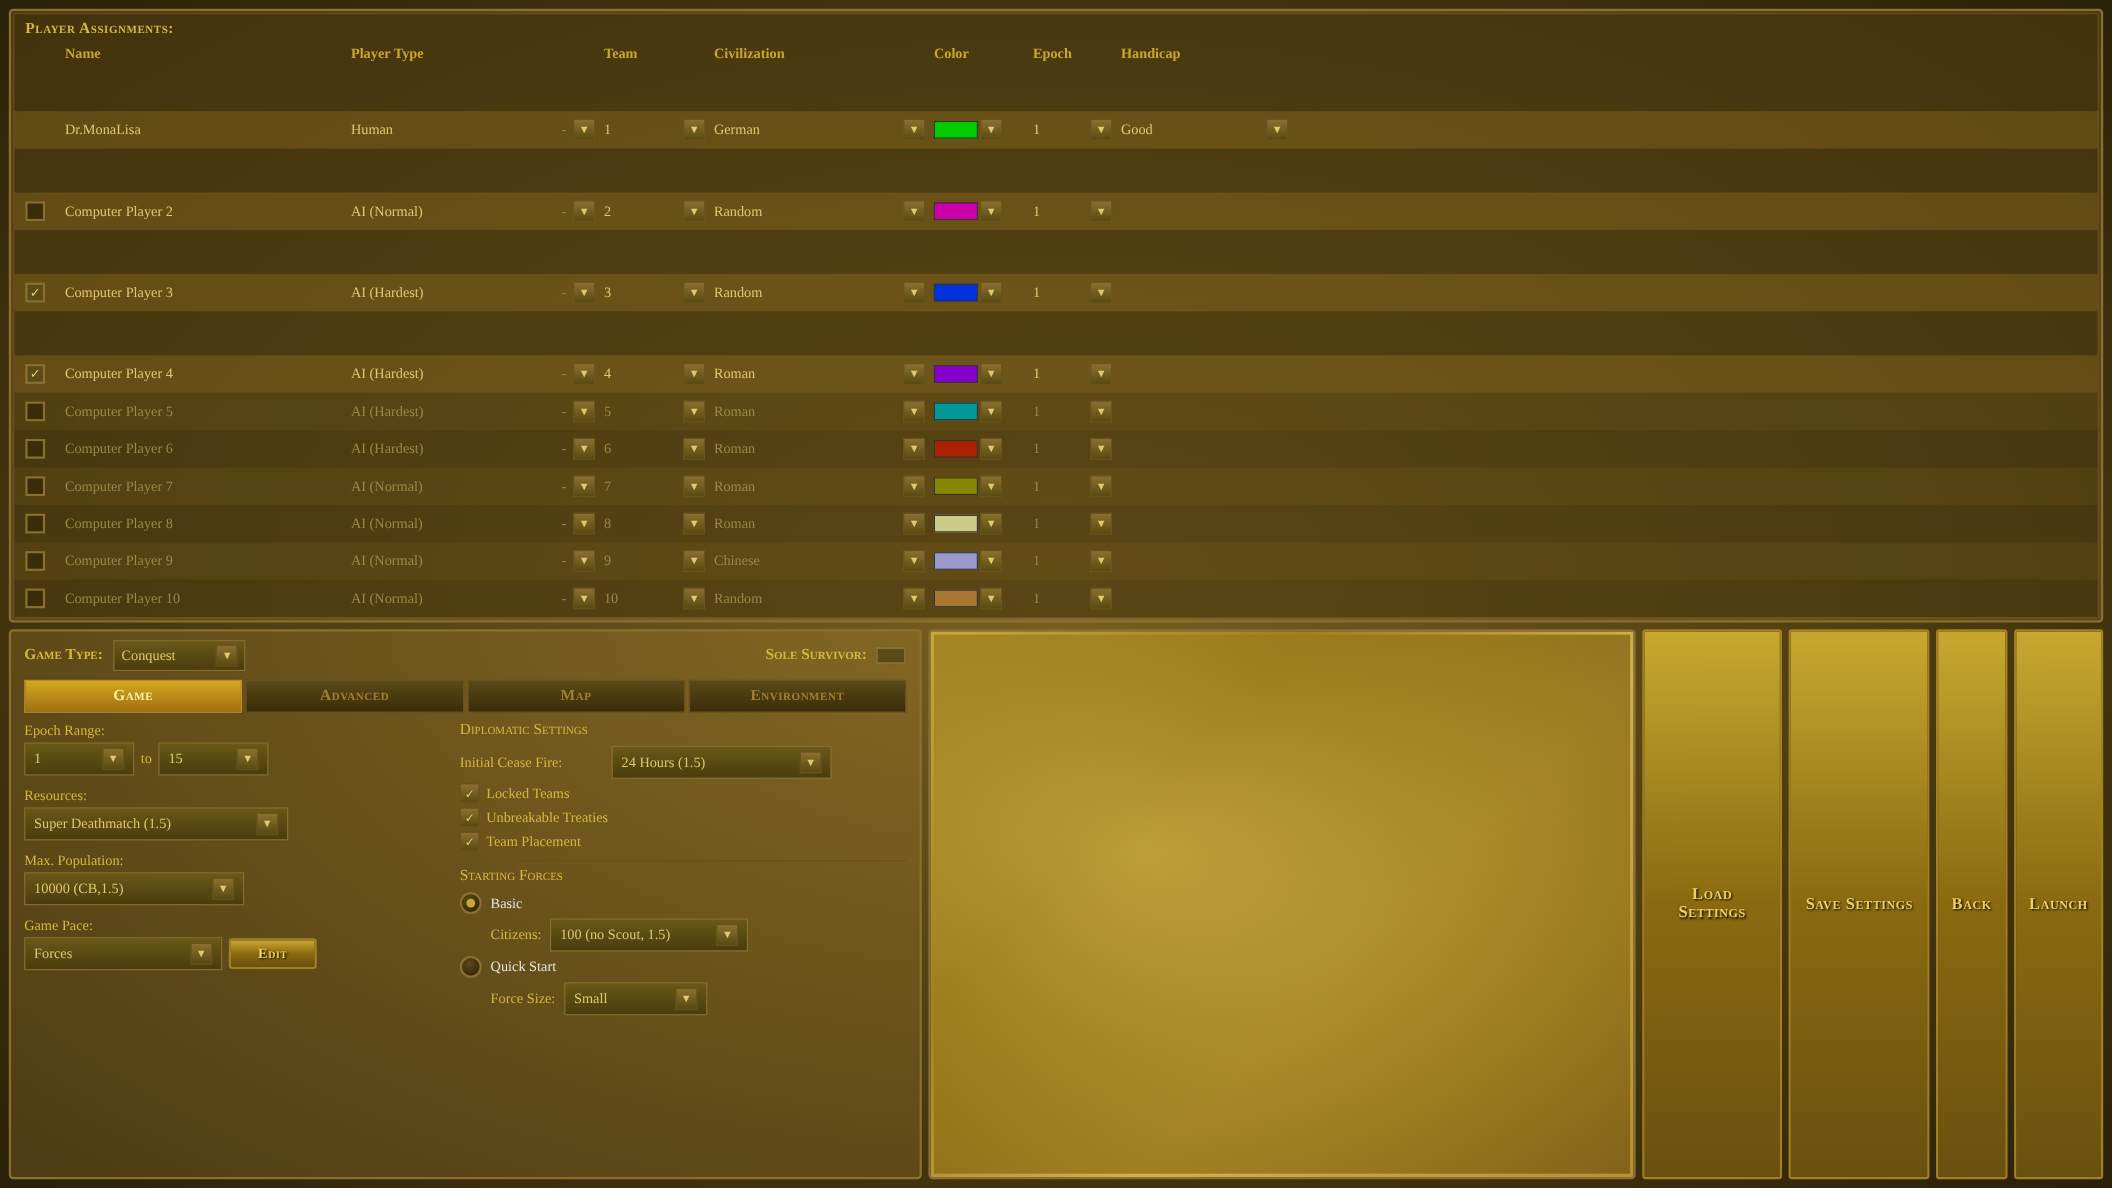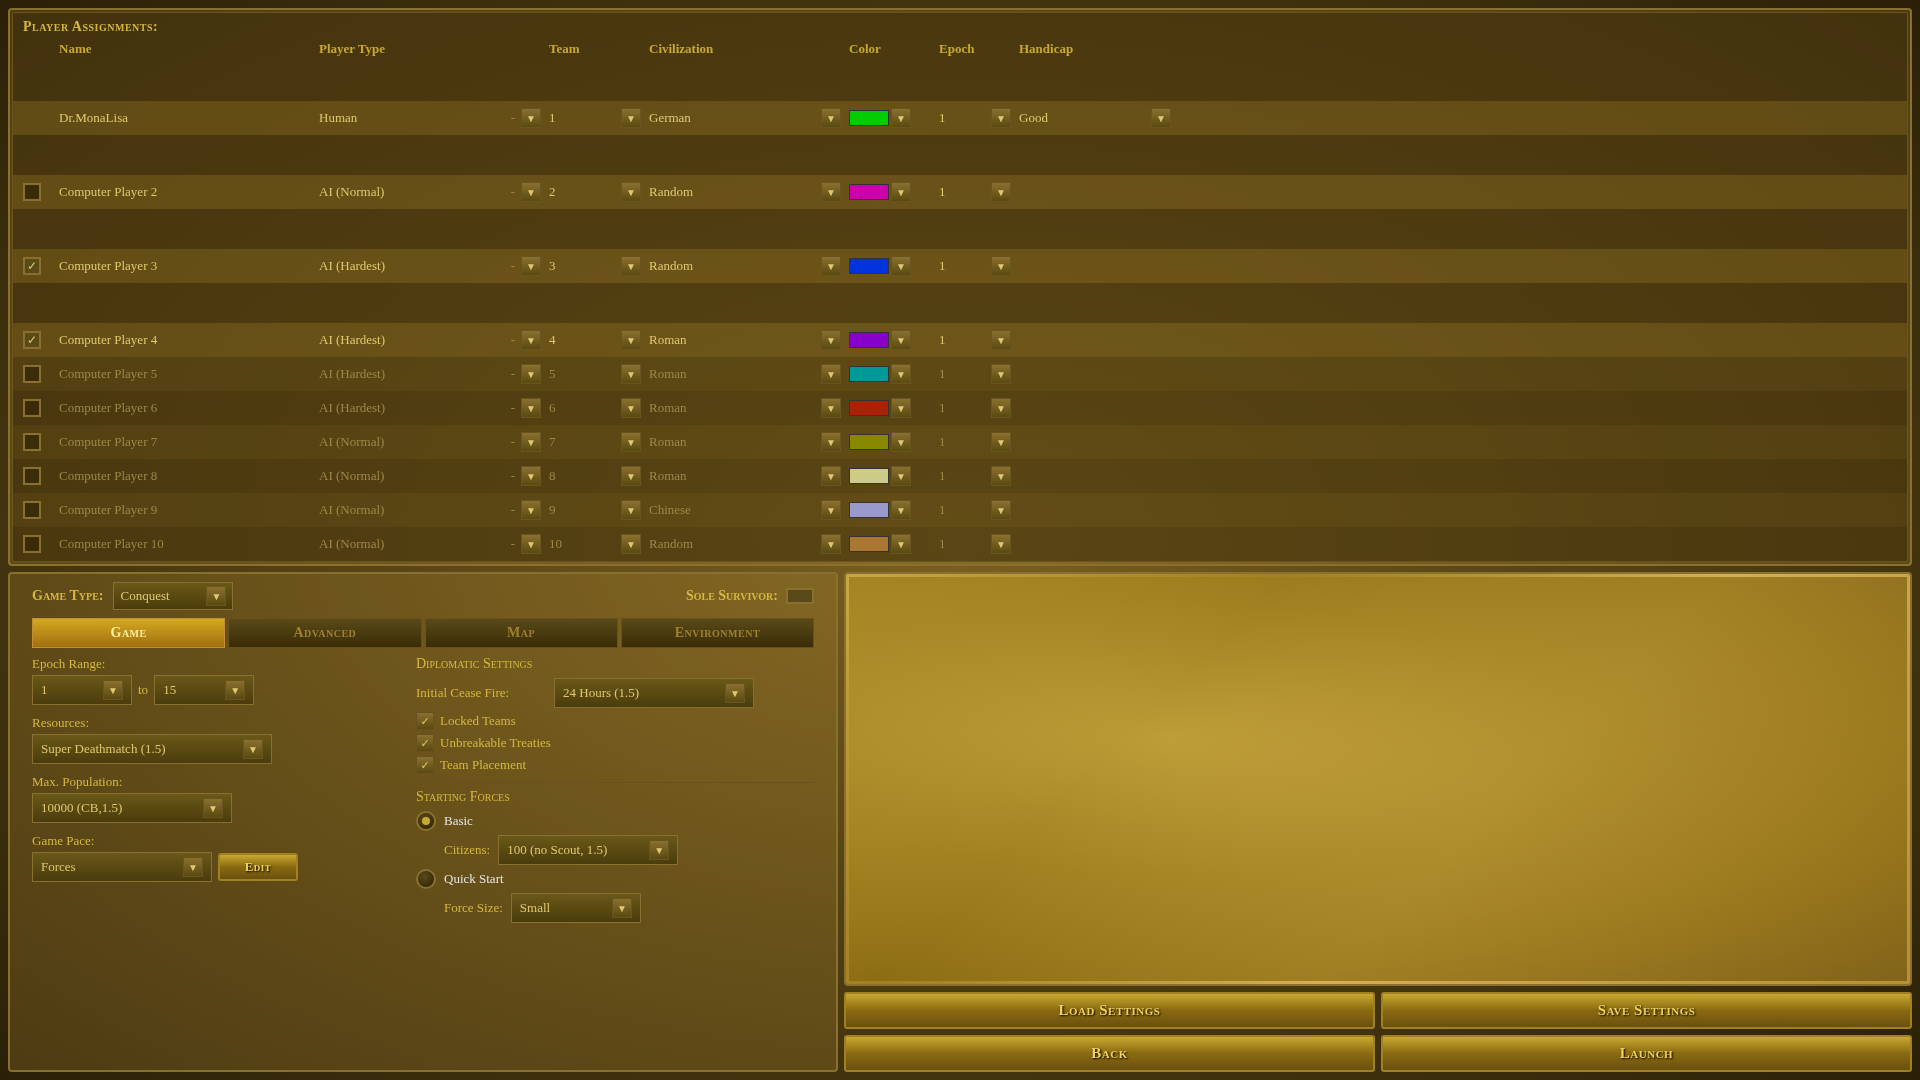--- a/index.html
+++ b/index.html
@@ -148,21 +148,21 @@
       display: flex;
       gap: 6px;
       flex: 1;
     }
     .left-panel {
       flex: 0 0 830px;
     }
     .right-panel {
       flex: 1;
       display: flex;
-      flex-direction: column;
+      flex-direction: row;
       gap: 6px;
     }
     .map-preview {
       flex: 1;
       background: linear-gradient(135deg, #c8a840 0%, #a08020 30%, #d4b050 60%, #b89030 100%);
       border: 2px solid #8a7030;
       border-radius: 4px;
       position: relative;
       min-height: 260px;
     }
@@ -188,21 +188,21 @@
       font-size: 15px;
       font-variant: small-caps;
       font-weight: bold;
       cursor: pointer;
       text-align: center;
       text-shadow: 1px 1px 2px #000;
       letter-spacing: 0.5px;
     }
     
     .game-settings {
-      padding: 8px 22px;
+      padding: 8px 12px;
     }
     .label-text {
       color: #d4b840;
       font-size: 14px;
       font-variant: small-caps;
       font-weight: bold;
     }
     .select-box {
       display: flex;
       align-items: center;
@@ -247,21 +247,21 @@
       color: #fff0a0;
       border-color: #c09030;
     }
     .tab.inactive {
       background: linear-gradient(180deg, #5a4a18 0%, #3a2c08 100%);
       color: #a08030;
       border-color: #6a5020;
     }
     .settings-content {
       display: flex;
-      gap: 4px;
+      gap: 16px;
     }
     .left-settings {
       flex: 0 0 380px;
     }
     .right-settings {
       flex: 1;
     }
     .setting-group {
       margin-bottom: 10px;
     }

